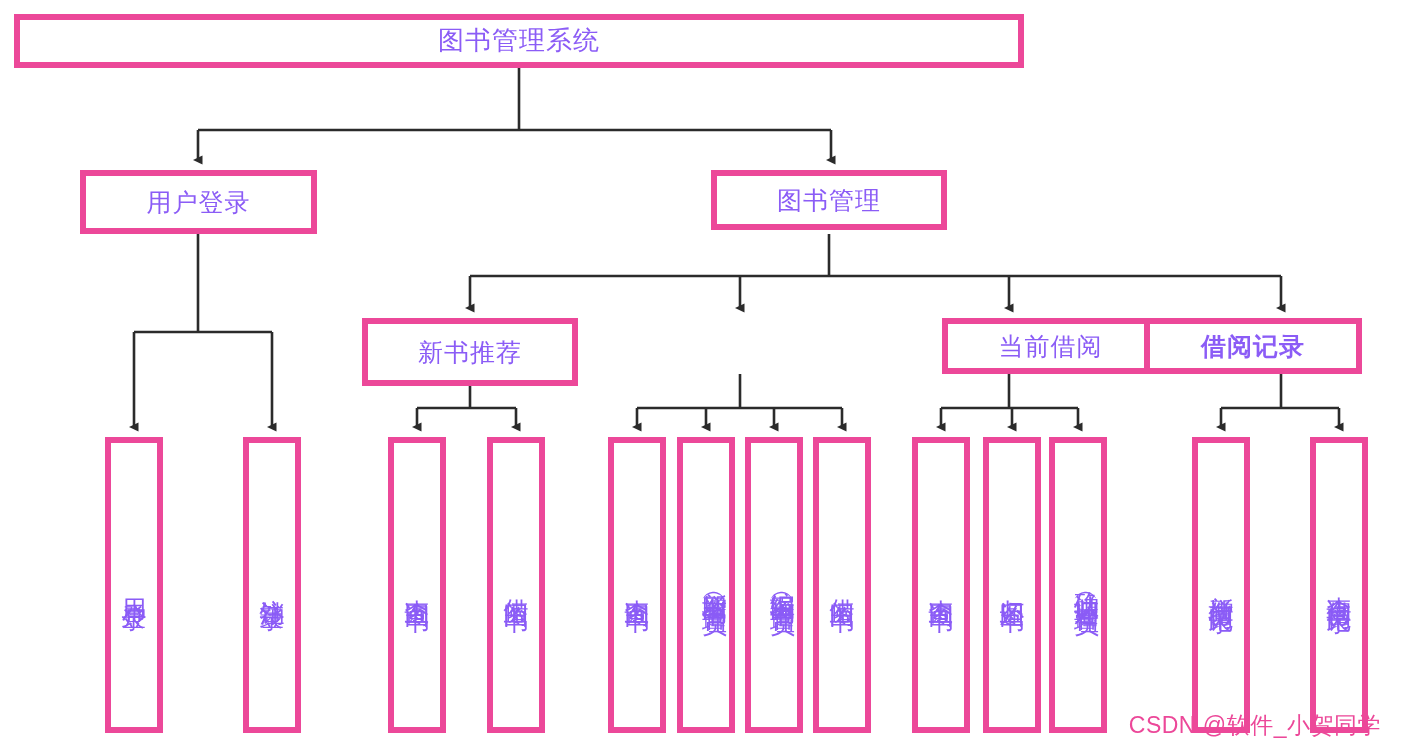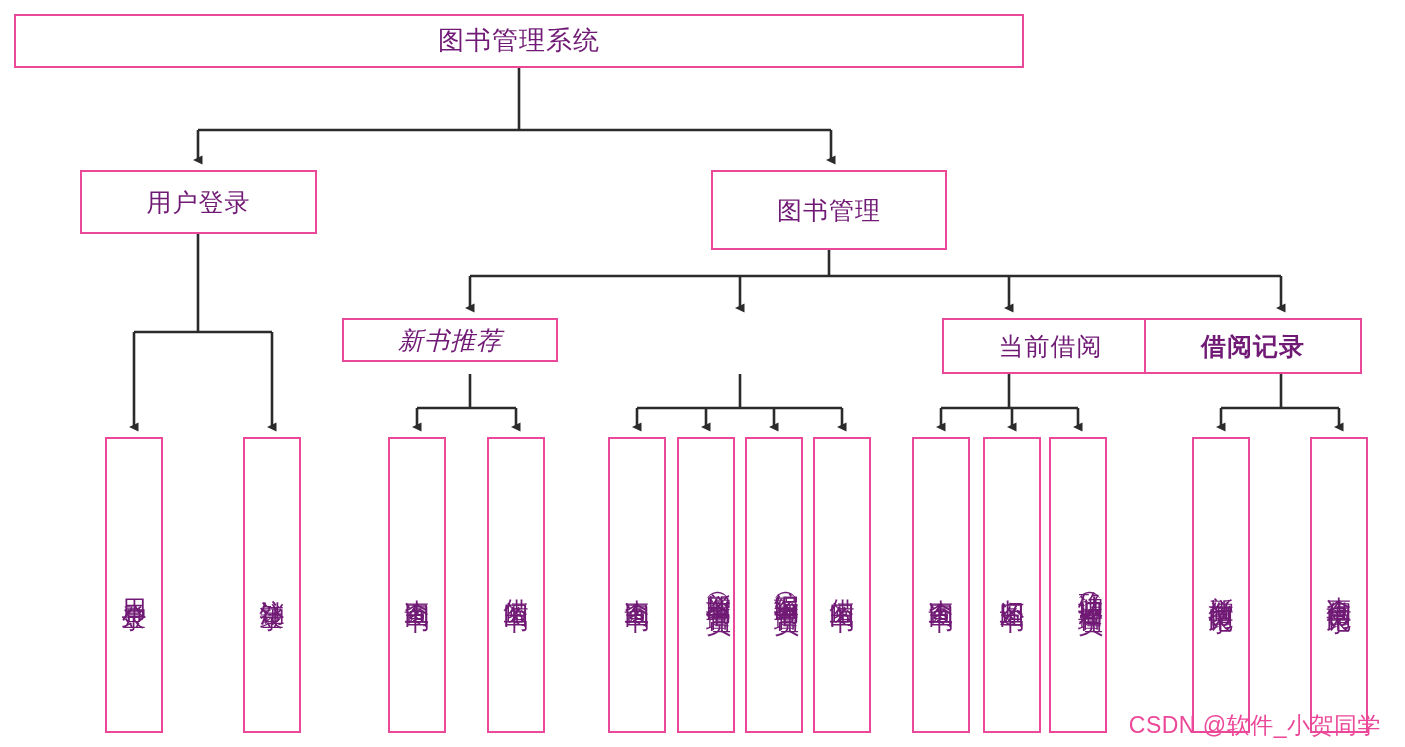--- a/index.html
+++ b/index.html
@@ -20,26 +20,26 @@
   #edges {
     position: absolute;
     left: 0;
     top: 0;
     width: 1405px;
     height: 747px;
   }
   .node {
     position: absolute;
     box-sizing: border-box;
-    border: 2px solid #ec4899;
+    border: 6px solid #ec4899;
     background: #ffffff;
     display: flex;
     align-items: center;
     justify-content: center;
-    color: #701a75;
+    color: #8b5cf6;
     z-index: 2;
   }
   .node.horiz {
     font-size: 25px;
     letter-spacing: 1px;
     line-height: 1.15;
   }
   .node.vert {
     writing-mode: vertical-rl;
     text-orientation: upright;
@@ -137,25 +137,25 @@
     </g>
   </svg>
 
   <div class="node horiz root" style="left:14px; top:14px; width:1010px; height:54px;">
     <span>图书管理系统</span>
   </div>
 
   <div class="node horiz" style="left:80px; top:170px; width:237px; height:64px;">
     <span>用户登录</span>
   </div>
-  <div class="node horiz" style="left:711px; top:170px; width:236px; height:80px;">
+  <div class="node horiz" style="left:711px; top:170px; width:236px; height:60px;">
     <span>图书管理</span>
   </div>
 
-  <div class="node horiz" style="left:342px; top:318px; width:216px; height:44px;font-style:italic;">
+  <div class="node horiz" style="left:362px; top:318px; width:216px; height:68px;">
     <span>新书推荐</span>
   </div>
   <div class="node horiz" style="left:942px; top:318px; width:217px; height:56px;">
     <span>当前借阅</span>
   </div>
   <div class="node horiz" style="left:1144px; top:318px; width:218px; height:56px;font-weight:bold;">
     <span>借阅记录</span>
   </div>
 
   <div class="node vert" style="left:105px; top:437px; width:58px; height:296px; align-items:center;">

